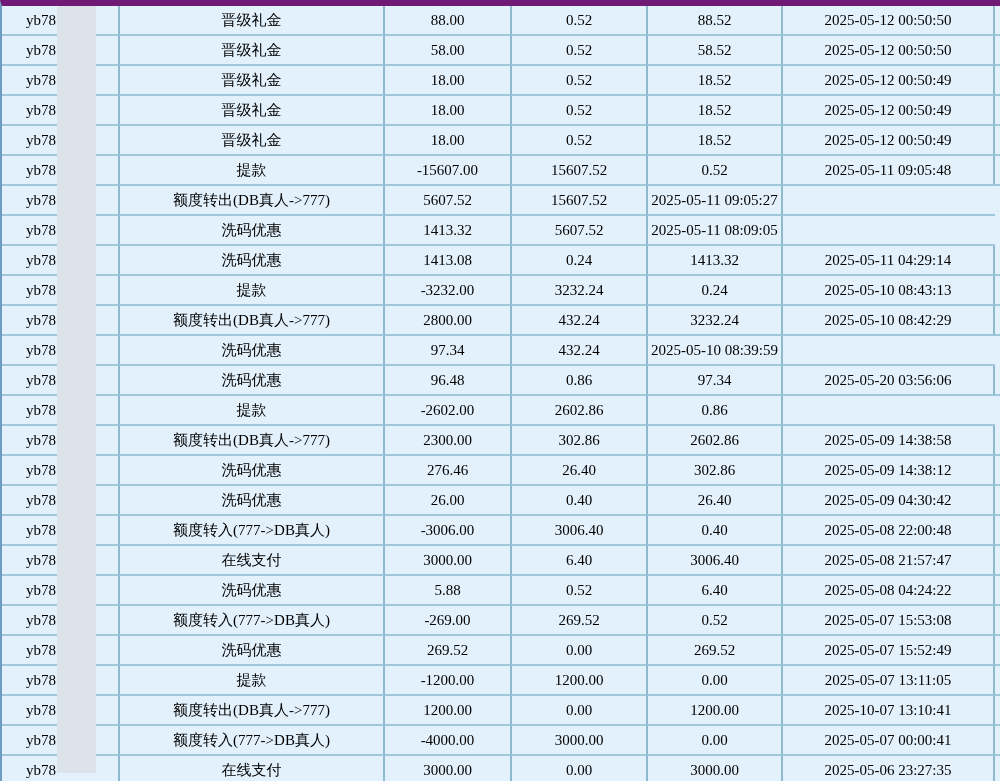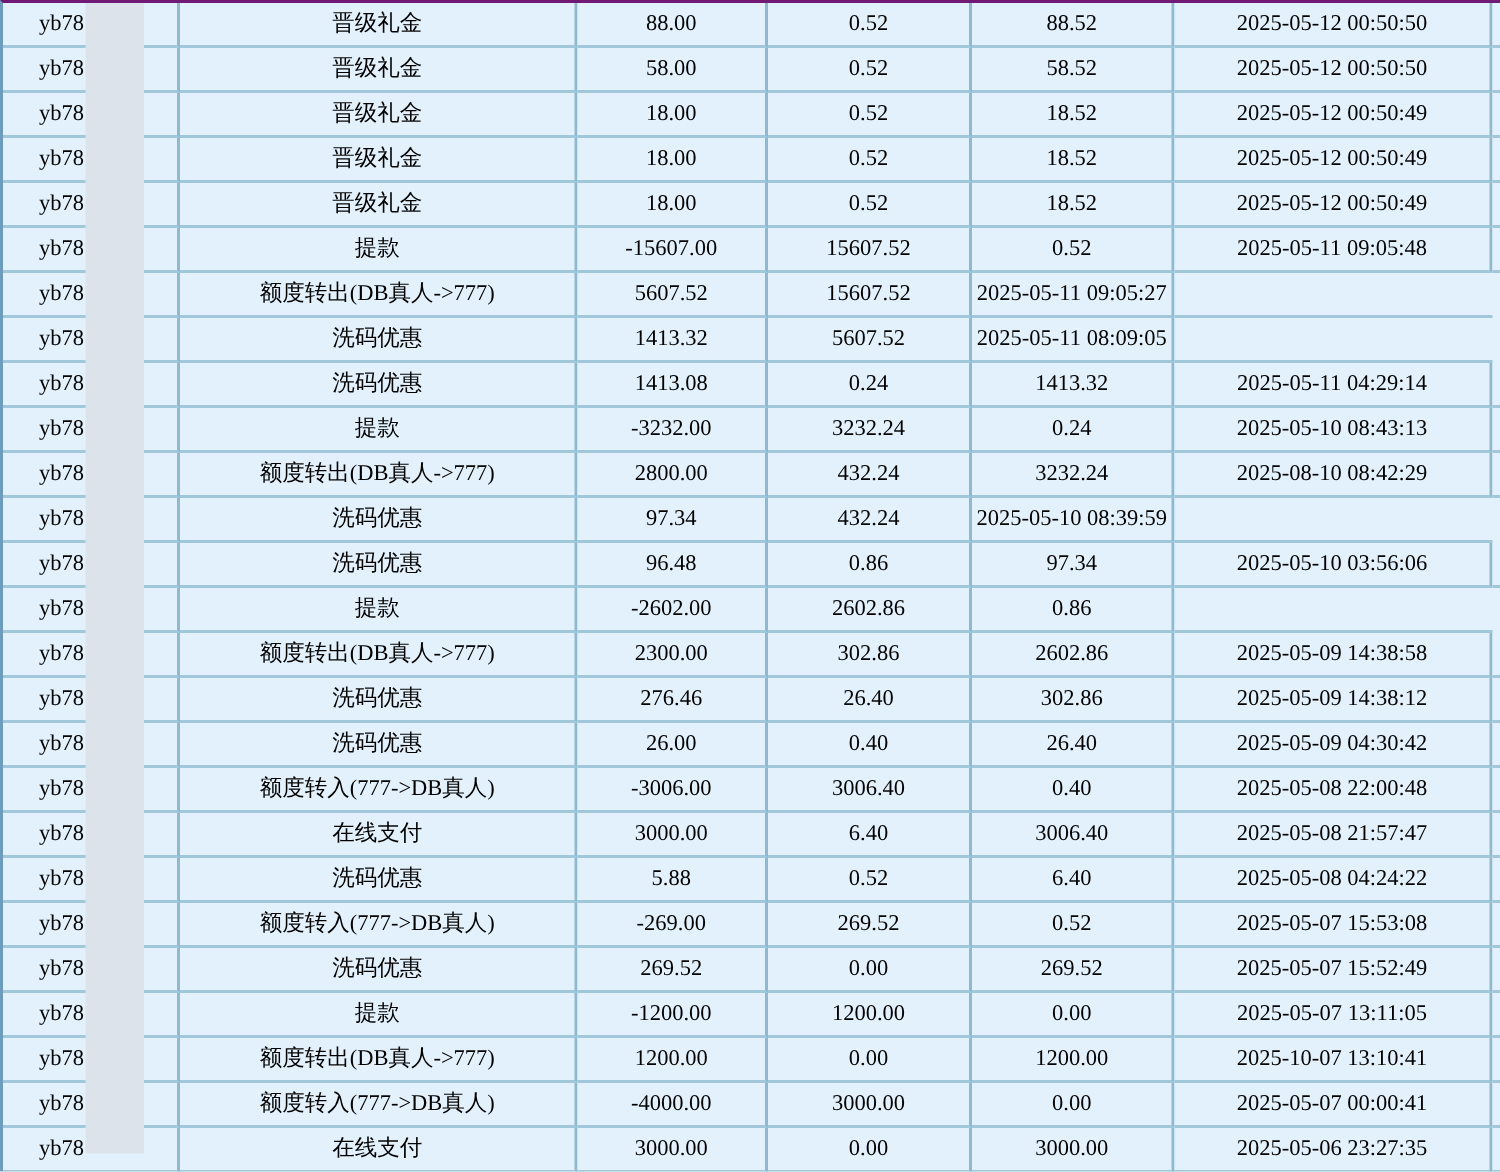--- a/index.html
+++ b/index.html
@@ -6,21 +6,21 @@
   html, body { width: 1000px; height: 781px; overflow: hidden; }
   body {
     font-family: "Liberation Serif", "DejaVu Serif", serif;
     background: #e3f1fc;
     color: #000;
   }
   .table-wrap {
     position: relative;
     width: 1000px;
     height: 781px;
-    border-top: 2px solid #701a75;
+    border-top: 6px solid #701a75;
     border-left: 2px solid #6d9cc0;
   }
   .grid-row {
     display: grid;
     grid-template-columns: 118px 265px 127px 136px 135px 212px 5px;
     height: 30px;
   }
   .cell {
     height: 30px;
     border-bottom: 2px solid #a0c8da;
@@ -186,21 +186,21 @@
 
   <div class="grid-row">
     <div class="cell user-cell">
       <span>yb78</span>
           <span class="mask-spacer"></span>
     </div>
     <div class="cell">额度转出(DB真人-&gt;777)</div>
     <div class="cell">2800.00</div>
     <div class="cell">432.24</div>
     <div class="cell">3232.24</div>
-    <div class="cell">2025-08-10 08:42:29</div>
+    <div class="cell">2025-05-10 08:42:29</div>
     <div class="cell last"></div>
   </div>
 
   <div class="grid-row">
     <div class="cell user-cell">
       <span>yb78</span>
           <span class="mask-spacer"></span>
     </div>
     <div class="cell">洗码优惠</div>
     <div class="cell">97.34</div>
@@ -211,21 +211,21 @@
 
   <div class="grid-row">
     <div class="cell user-cell">
       <span>yb78</span>
           <span class="mask-spacer"></span>
     </div>
     <div class="cell">洗码优惠</div>
     <div class="cell">96.48</div>
     <div class="cell">0.86</div>
     <div class="cell">97.34</div>
-    <div class="cell">2025-05-10 03:56:06</div>
+    <div class="cell">2025-05-20 03:56:06</div>
     <div class="cell last"></div>
   </div>
 
   <div class="grid-row">
     <div class="cell user-cell">
       <span>yb78</span>
           <span class="mask-spacer"></span>
     </div>
     <div class="cell">提款</div>
     <div class="cell">-2602.00</div>

